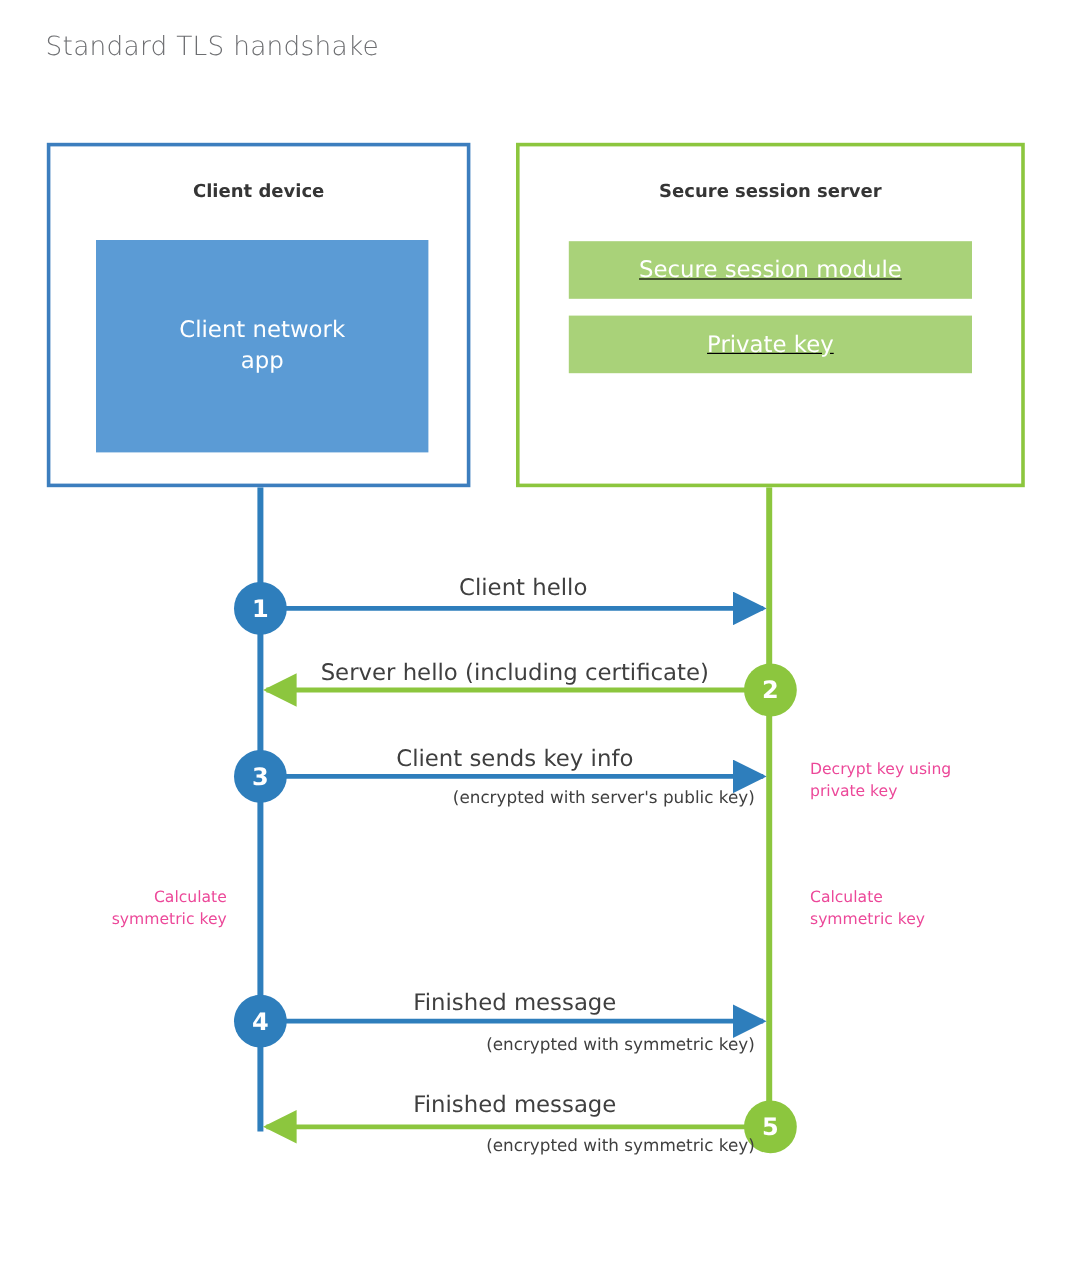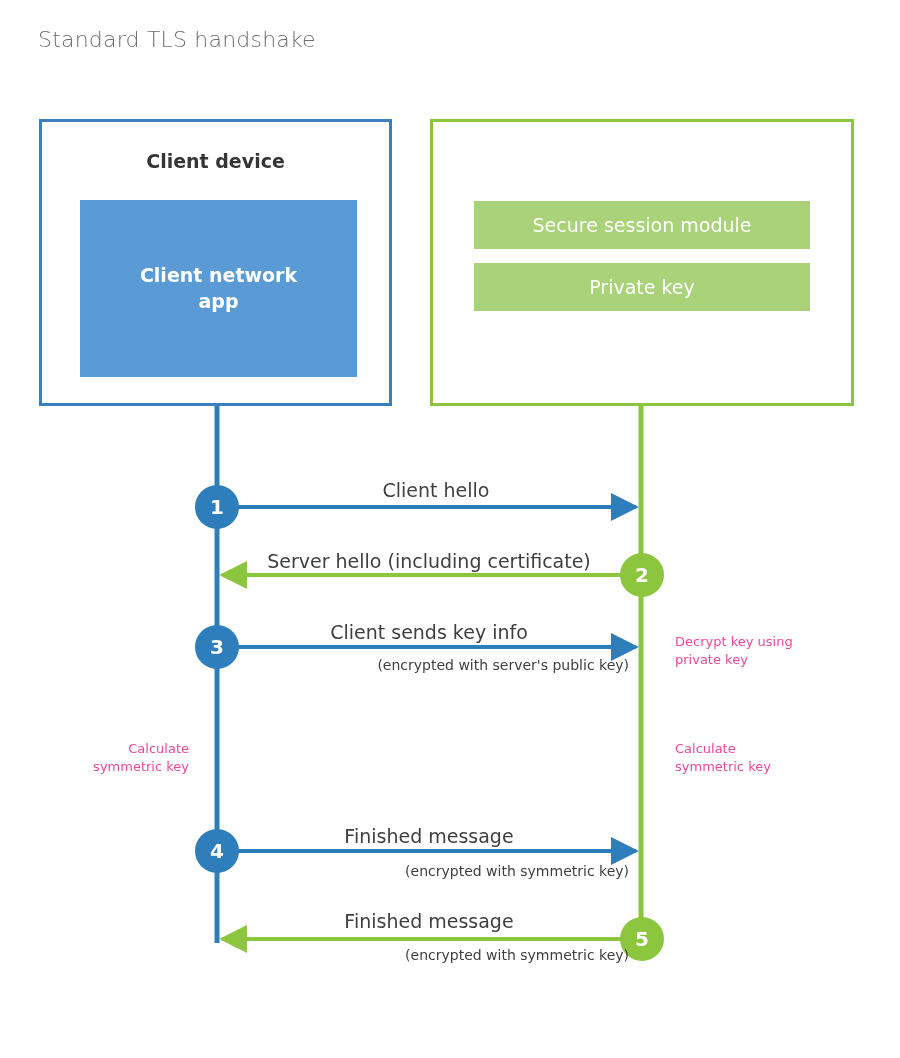--- a/index.html
+++ b/index.html
@@ -59,49 +59,50 @@
     width: 424px;
     height: 287px;
     border: 3px solid #8cc63e;
   }
   .party-title {
     position: absolute;
     left: 0;
     right: 0;
     top: 28px;
     text-align: center;
-    font-size: 19px;
+    font-size: 15px;
     font-weight: bold;
     color: #353535;
   }
 
   .client-app-block {
     position: absolute;
     left: 38px;
     top: 78px;
     width: 277px;
     height: 177px;
     background: #5b9bd5;
     color: #ffffff;
     font-size: 19px;
-    font-weight: 700;
+    font-weight: 400;
     display: flex;
     align-items: center;
     justify-content: center;
     text-align: center;
     line-height: 1.35;
     padding: 0 14px;
     box-sizing: border-box;
   }
 
   .server-modules {
     position: absolute;
     left: 41px;
     top: 79px;
     width: 336px;
+    text-decoration: underline;
   }
   .server-module {
     height: 48px;
     background: #a9d279;
     color: #ffffff;
     font-size: 19px;
     display: flex;
     align-items: center;
     justify-content: center;
     margin-bottom: 14px;
@@ -182,20 +183,21 @@
   </svg>
 
   <div class="party-box" id="client-box">
     <div class="party-title">Client device</div>
     <div class="client-app-block">
       <span><span>Client network</span><br><span>app</span></span>
     </div>
   </div>
 
   <div class="party-box" id="server-box">
+    <div class="party-title">Secure session server</div>
     <div class="server-modules">
       <div class="server-module">Secure session module</div>
       <div class="server-module">Private key</div>
     </div>
   </div>
 
   <div class="step-badge badge-client" style="left:195px; top:485px;">1</div>
   <div class="step-badge badge-server" style="left:620px; top:553px;">2</div>
   <div class="step-badge badge-client" style="left:195px; top:625px;">3</div>
   <div class="step-badge badge-client" style="left:195px; top:829px;">4</div>

